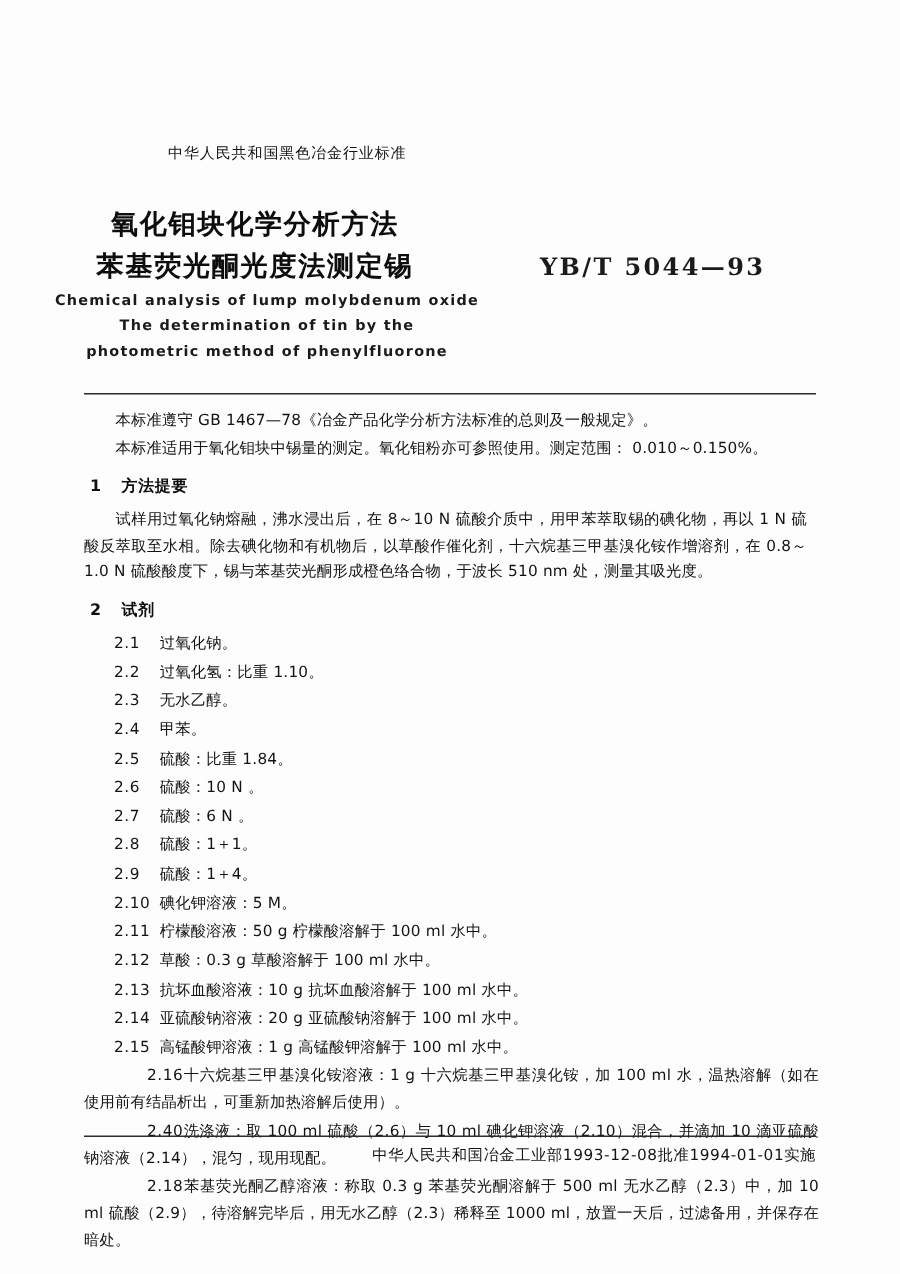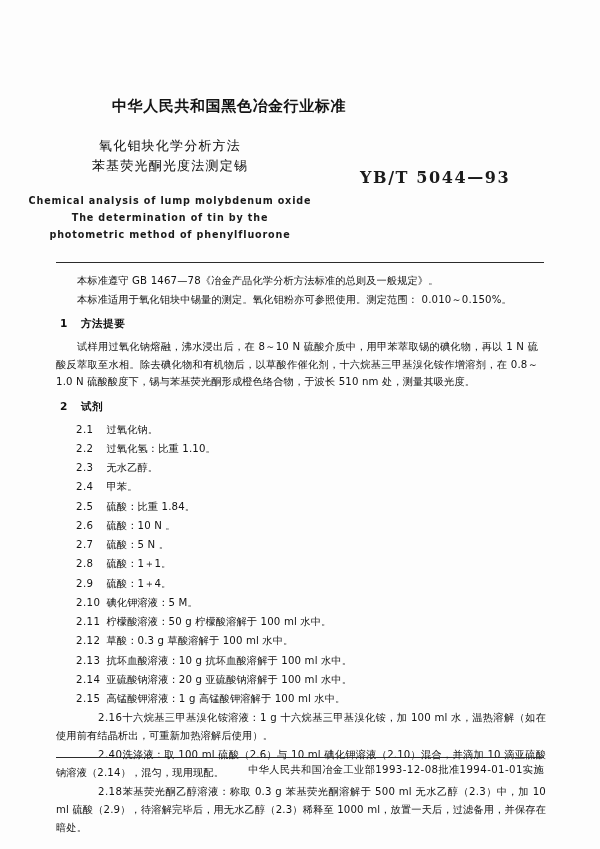--- a/index.html
+++ b/index.html
@@ -26,54 +26,54 @@
   
   .masthead {
     position: absolute;
     left: 0;
     top: 96px;
     width: 600px;
     text-align: left;
   }
   .org-line {
     margin-left: 112px;
-    font-size: 15px;
-    font-weight: 700;
+    font-size: 10px;
+    font-weight: 400;
     letter-spacing: 0.6px;
     color: #141414;
     line-height: 1.4;
   }
   .title-block {
     position: absolute;
     left: 0;
     top: 136px;
     width: 340px;
     text-align: center;
   }
   .doc-title-line {
-    font-size: 13px;
-    font-weight: 400;
+    font-size: 18px;
+    font-weight: 700;
     letter-spacing: 1.2px;
     line-height: 1.55;
     color: #0d0d0d;
   }
   .std-code {
     position: absolute;
     left: 360px;
     top: 168px;
     font-size: 16px;
     font-weight: 700;
     letter-spacing: 1.6px;
     color: #1b1b1b;
     font-family: "DejaVu Serif", "Liberation Serif", serif;
     text-align: center;
   }
   .en-title {
     position: absolute;
-    left: 0;
+    left: 8px;
     top: 192px;
     width: 340px;
     text-align: center;
   }
   .en-title-line {
     font-size: 9.6px;
     font-weight: 700;
     letter-spacing: 0.85px;
     line-height: 1.78;
     color: #1a1a1a;
@@ -192,21 +192,21 @@
     <div class="section-head">
       <span class="num">2</span><span>试剂</span>
     </div>
 
     <p class="item"><span class="inum">2.1</span><span>过氧化钠。</span></p>
     <p class="item"><span class="inum">2.2</span><span>过氧化氢：比重 1.10。</span></p>
     <p class="item"><span class="inum">2.3</span><span>无水乙醇。</span></p>
     <p class="item"><span class="inum">2.4</span><span>甲苯。</span></p>
     <p class="item"><span class="inum">2.5</span><span>硫酸：比重 1.84。</span></p>
     <p class="item"><span class="inum">2.6</span><span>硫酸：10 N 。</span></p>
-    <p class="item"><span class="inum">2.7</span><span>硫酸：5 N 。</span></p>
+    <p class="item"><span class="inum">2.7</span><span>硫酸：6 N 。</span></p>
     <p class="item"><span class="inum">2.8</span><span>硫酸：1＋1。</span></p>
     <p class="item"><span class="inum">2.9</span><span>硫酸：1＋4。</span></p>
     <p class="item"><span class="inum">2.10</span><span>碘化钾溶液：5 M。</span></p>
     <p class="item"><span class="inum">2.11</span><span>柠檬酸溶液：50 g 柠檬酸溶解于 100 ml 水中。</span></p>
     <p class="item"><span class="inum">2.12</span><span>草酸：0.3 g 草酸溶解于 100 ml 水中。</span></p>
     <p class="item"><span class="inum">2.13</span><span>抗坏血酸溶液：10 g 抗坏血酸溶解于 100 ml 水中。</span></p>
     <p class="item"><span class="inum">2.14</span><span>亚硫酸钠溶液：20 g 亚硫酸钠溶解于 100 ml 水中。</span></p>
     <p class="item"><span class="inum">2.15</span><span>高锰酸钾溶液：1 g 高锰酸钾溶解于 100 ml 水中。</span></p>
     <p class="item wrap"><span class="inum">2.16</span><span>十六烷基三甲基溴化铵溶液：1 g 十六烷基三甲基溴化铵，加 100 ml 水，温热溶解（如在使用前有结晶析出，可重新加热溶解后使用）。</span></p>
     <p class="item wrap"><span class="inum">2.40</span><span>洗涤液：取 100 ml 硫酸（2.6）与 10 ml 碘化钾溶液（2.10）混合，并滴加 10 滴亚硫酸钠溶液（2.14），混匀，现用现配。</span></p>

